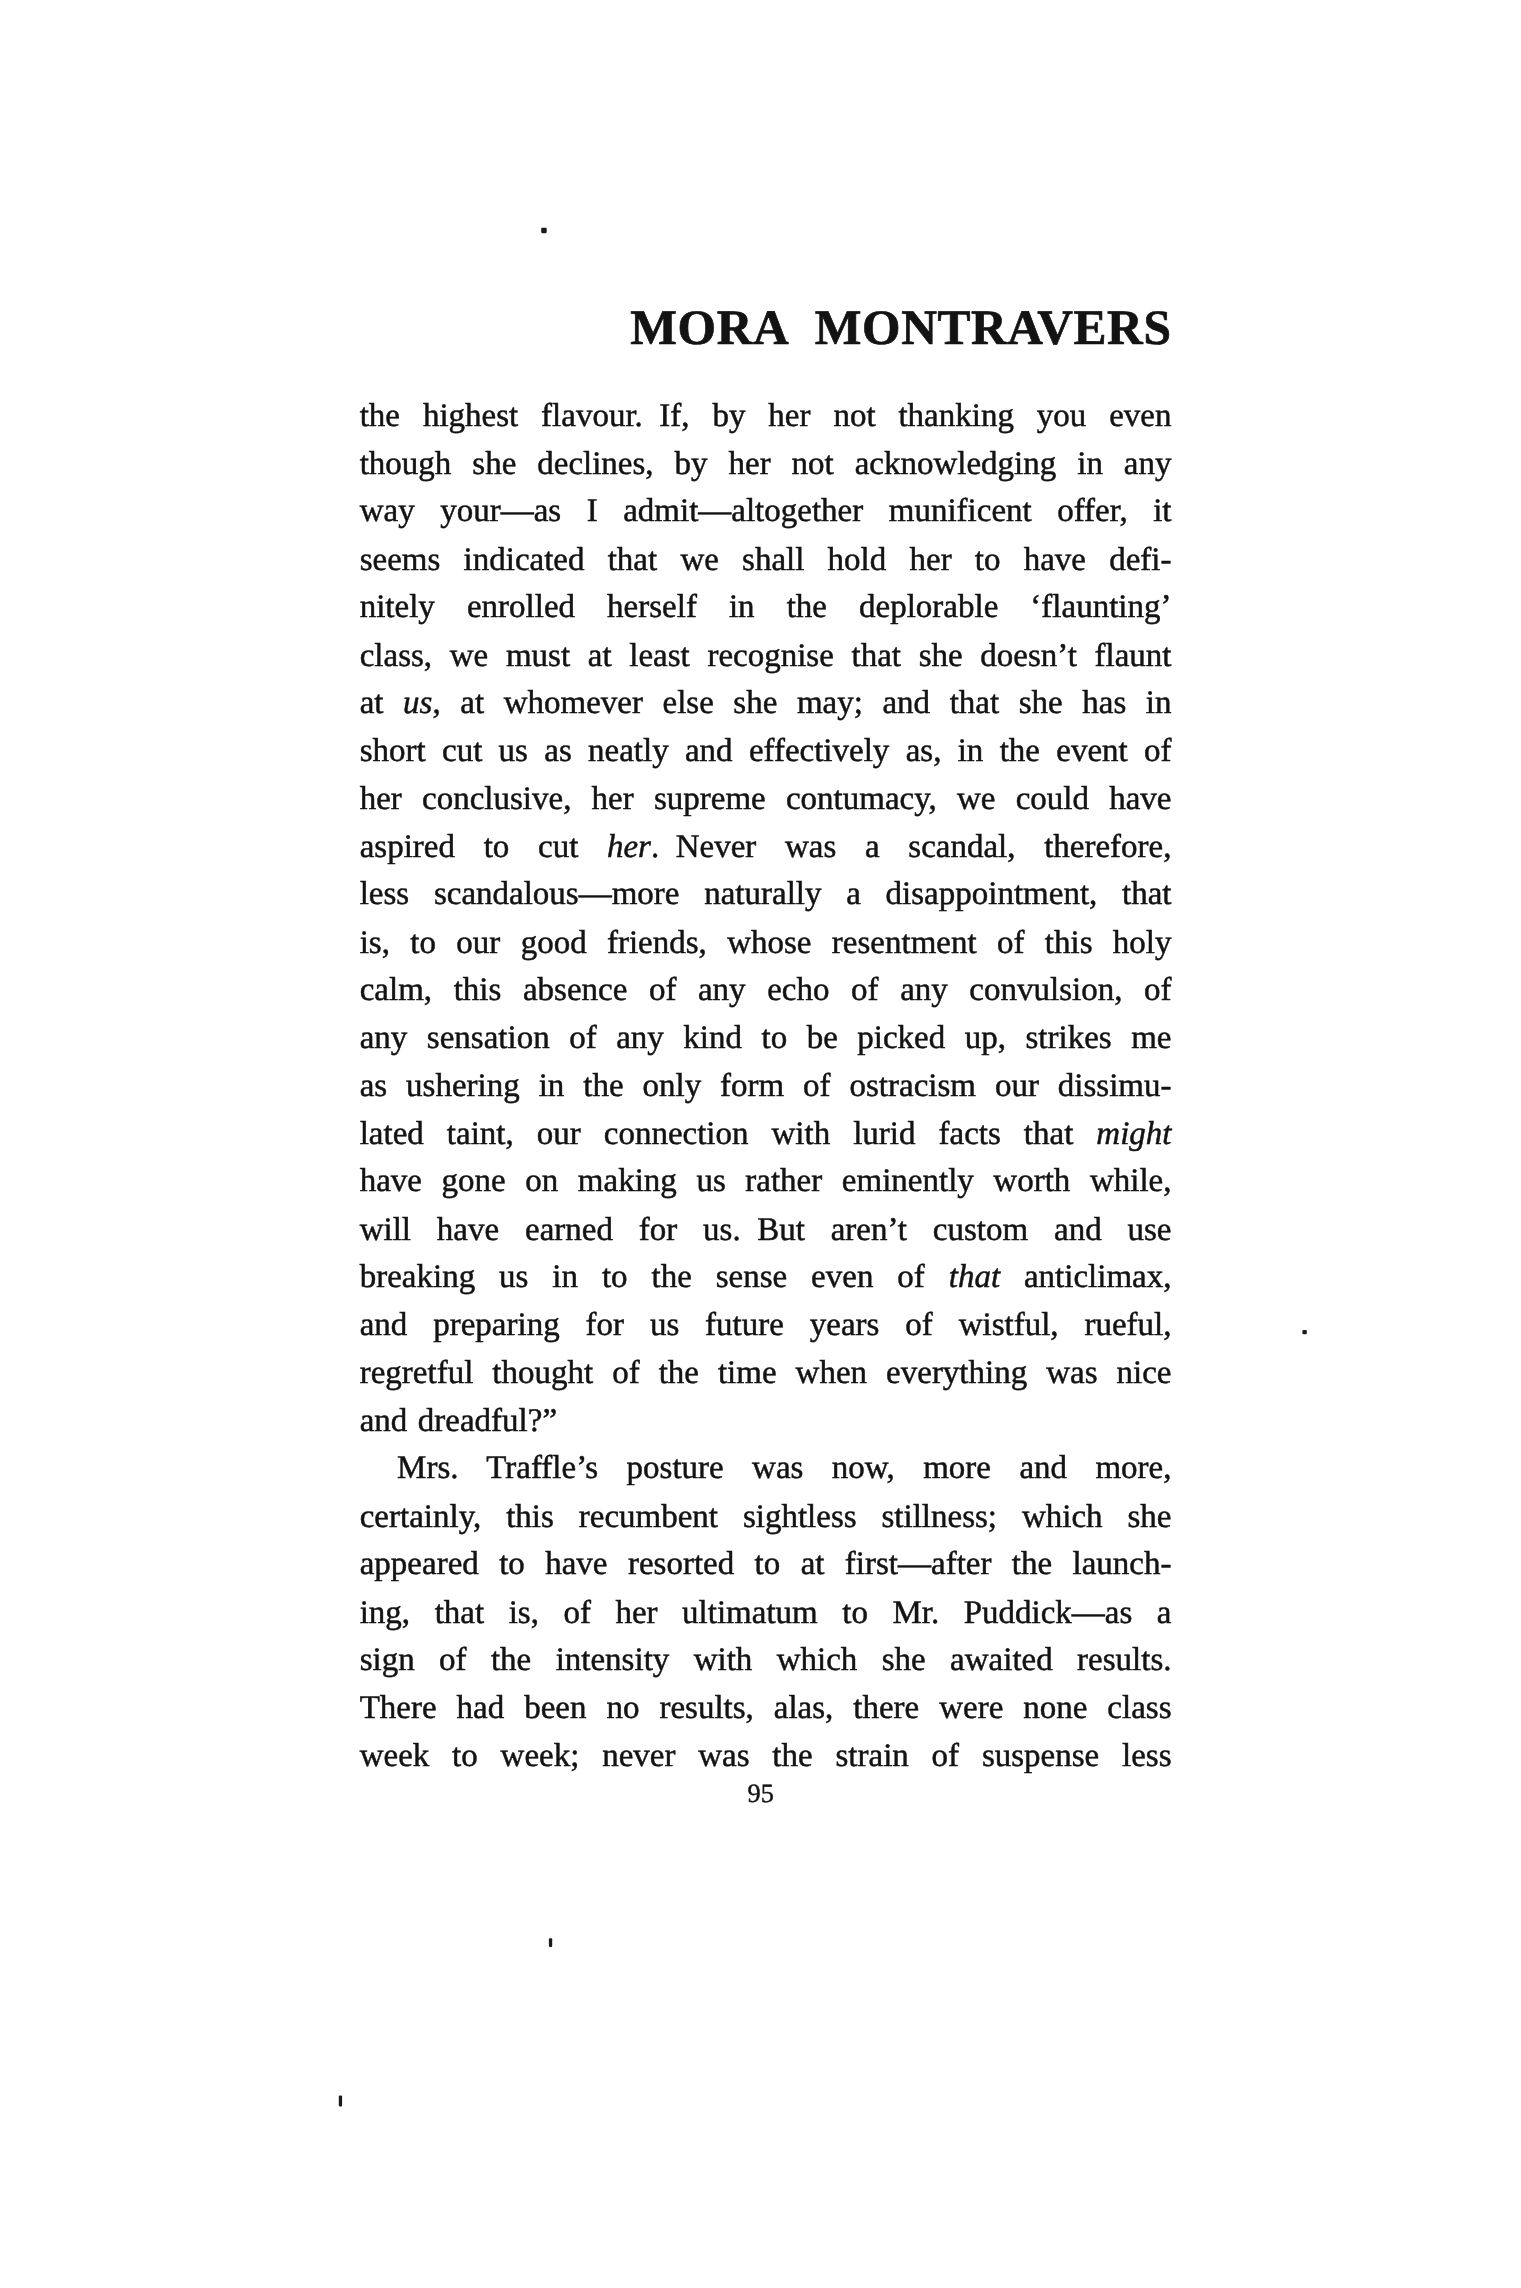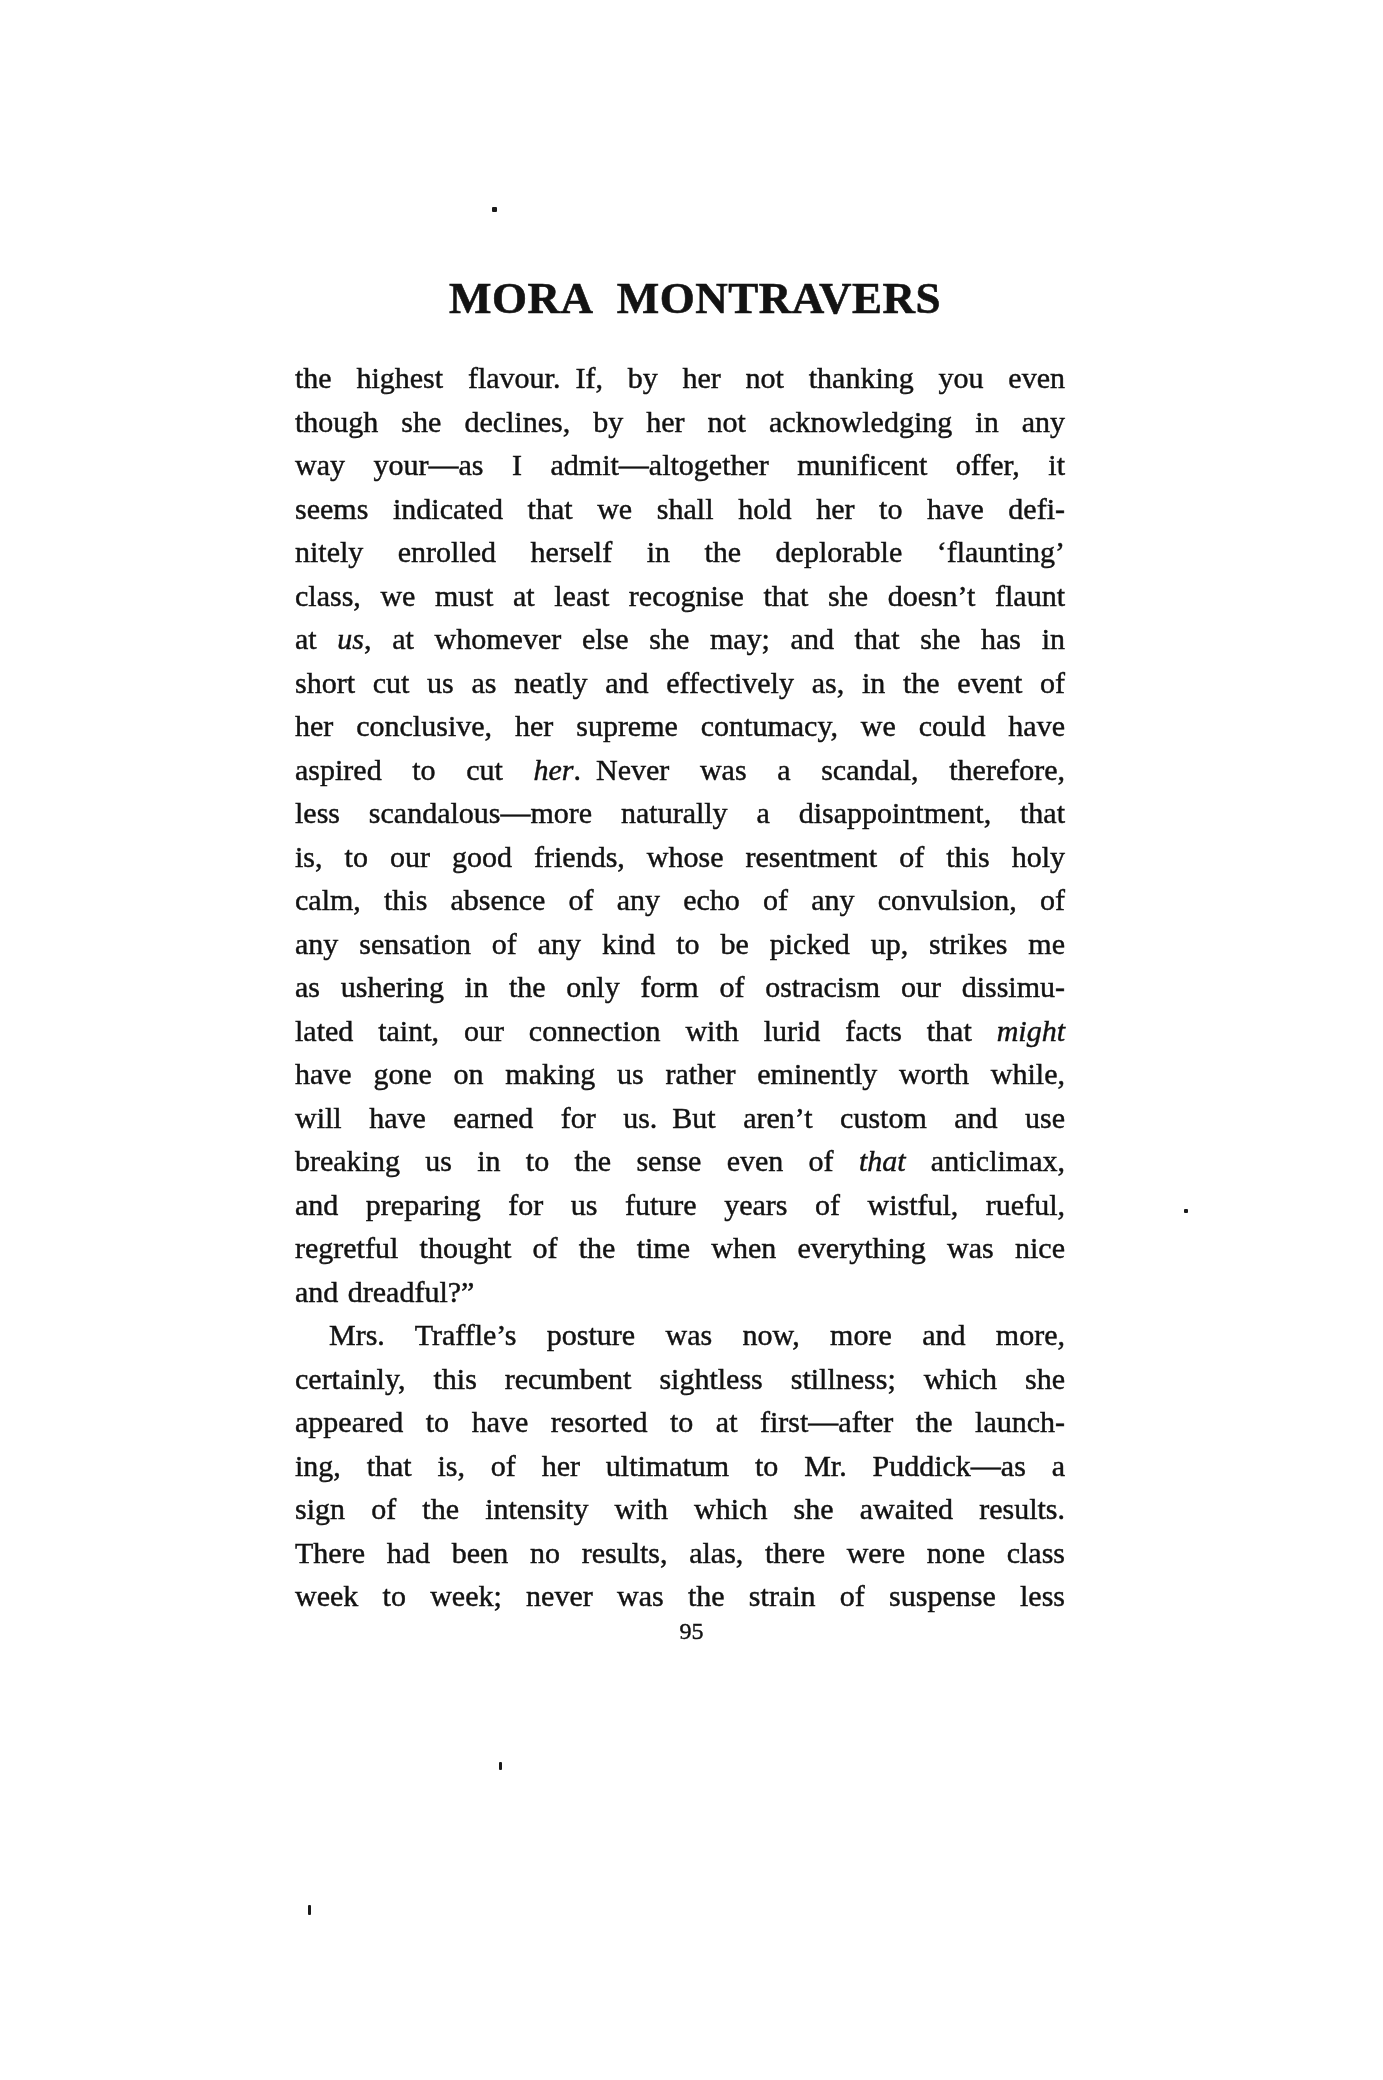--- a/index.html
+++ b/index.html
@@ -10,21 +10,21 @@
     background: #ffffff;
     overflow: hidden;
     font-family: "Liberation Serif", "DejaVu Serif", serif;
     color: #131313;
   }
   .page-title {
     position: absolute;
     left: 295px;
     top: 272px;
     width: 770px;
-    text-align: center;
+    text-align: right;
     text-indent: 30px;
     font-weight: bold;
     font-size: 45px;
     line-height: 52px;
     letter-spacing: 0.5px;
     word-spacing: 14px;
     -webkit-text-stroke: 0.6px #131313;
     white-space: nowrap;
   }
   .text-block {
@@ -35,20 +35,21 @@
   }
   .line {
     height: 43.5px;
     line-height: 43.5px;
     font-size: 30px;
     text-align: justify;
     text-align-last: justify;
     word-spacing: 2px;
     -webkit-text-stroke: 0.45px #131313;
     white-space: normal;
+    margin-left: 32px;
   }
   .line.flush { text-align-last: left; }
   .line.indent { padding-left: 34px; font-family: Liberation Serif, serif; }
   .it { font-style: italic; }
   .page-number {
     position: absolute;
     left: 0;
     top: 1612px;
     width: 1383px;
     text-align: center;

